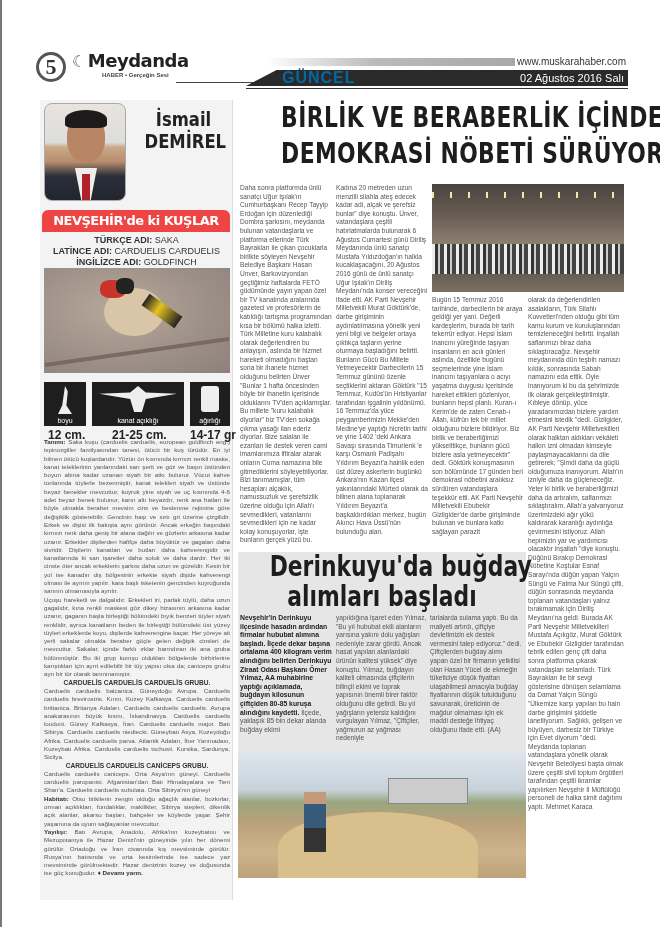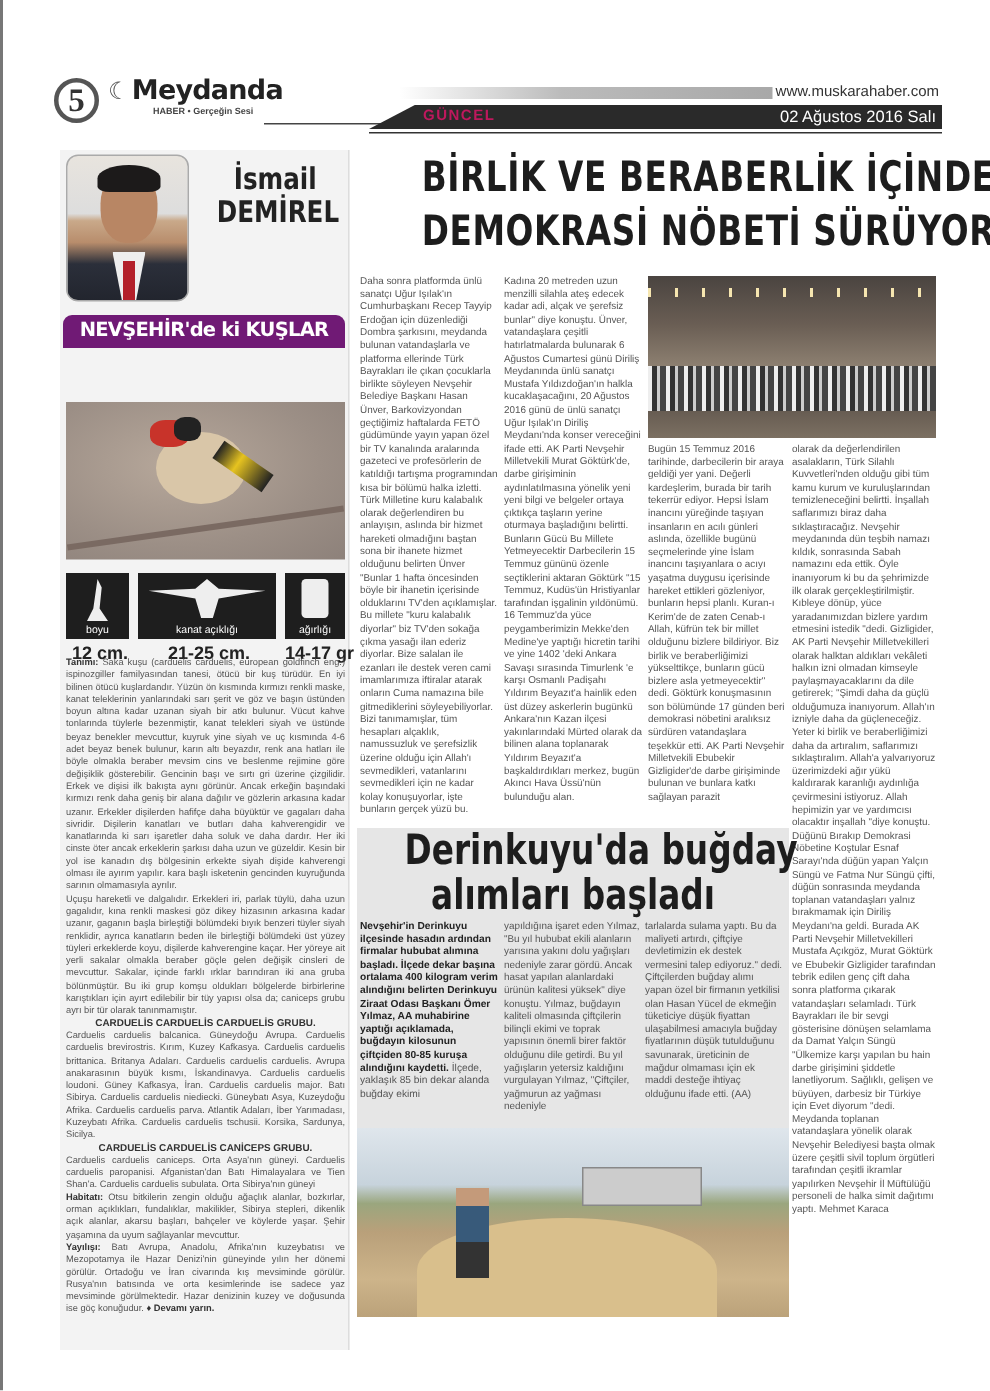--- a/index.html
+++ b/index.html
@@ -9,33 +9,33 @@
 
 .hdr{position:absolute;left:36px;top:48px;width:592px;height:44px}
 .pagenum{position:absolute;left:0;top:4px;width:30px;height:30px;border-radius:50%;border:3px solid #555;background:#fff;font-family:"Liberation Serif",serif;font-size:22px;font-weight:bold;text-align:center;line-height:24px;color:#333}
 .logo{position:absolute;left:36px;top:2px;font-family:"DejaVu Sans",sans-serif;font-weight:bold;font-size:18px;color:#222;letter-spacing:-0.5px}
 .logo .swirl{font-size:16px;color:#555;margin-right:2px}
 .logo-sub{position:absolute;left:66px;top:24px;font-size:6px;color:#444;font-weight:bold}
 .logo-line{position:absolute;left:140px;top:34px;width:110px;height:1px;background:#444}
 .hdr-band{position:absolute;left:230px;top:10px;width:362px;height:8px;background:linear-gradient(90deg,#fff,#bbb 30%,#999)}
 .url{position:absolute;right:0;top:8px;font-size:10px;color:#333;background:#fff;padding:0 2px}
 .section-bar{position:absolute;left:210px;top:22px;width:382px;height:16px;background:#2a2a2a;clip-path:polygon(8% 0,100% 0,100% 100%,0 100%)}
-.section-label{position:absolute;left:246px;top:22px;color:#be185d;font-weight:bold;font-size:10px;letter-spacing:1px;line-height:16px}
+.section-label{position:absolute;left:246px;top:22px;color:#0369a1;font-weight:bold;font-size:16px;letter-spacing:1px;line-height:16px}
 .date{position:absolute;right:4px;top:22px;color:#fff;font-size:11px;line-height:16px}
 .hdr-rule{position:absolute;left:210px;top:40px;width:382px;height:1px;background:#333}
 
 .lcol{position:absolute;left:40px;top:100px;width:193px;height:800px;background:#f3f3f3;border-right:1px solid #ddd}
 .author-photo{position:absolute;left:4px;top:3px;width:82px;height:98px;border-radius:8px;background:linear-gradient(180deg,#e8e4de 0%,#ddd 40%,#c9a98a 45%,#b88d6c 60%,#2b2f3a 75%,#22252e 100%);overflow:hidden;border:1px solid #aaa}
 .author-photo .head{position:absolute;left:22px;top:10px;width:38px;height:48px;border-radius:45%;background:#b88664}
 .author-photo .hair{position:absolute;left:20px;top:6px;width:42px;height:18px;border-radius:50% 50% 20% 20%;background:#1c1a1a}
 .author-photo .shirt{position:absolute;left:30px;top:64px;width:22px;height:34px;background:#eee;clip-path:polygon(0 0,100% 0,70% 100%,30% 100%)}
 .author-photo .tie{position:absolute;left:37px;top:70px;width:8px;height:28px;background:#b3202a}
 .author-name{position:absolute;left:96px;top:8px;width:95px;text-align:center;font-family:"DejaVu Sans",sans-serif;font-weight:bold;font-size:20px;line-height:22px;color:#222;transform:scaleX(0.82)}
 .author-role{position:absolute;left:96px;top:56px;width:95px;text-align:center;font-size:11px;font-weight:bold;color:#333;line-height:14px}
-.series-bar{position:absolute;left:2px;top:110px;width:188px;height:22px;background:#701a75;border-radius:6px 6px 0 0;color:#fff;font-family:"DejaVu Sans",sans-serif;font-weight:bold;font-size:13px;line-height:22px;text-align:center;letter-spacing:-0.5px}
+.series-bar{position:absolute;left:2px;top:110px;width:188px;height:22px;background:#ef4444;border-radius:6px 6px 0 0;color:#fff;font-family:"DejaVu Sans",sans-serif;font-weight:bold;font-size:13px;line-height:22px;text-align:center;letter-spacing:-0.5px}
 .names{position:absolute;left:0;top:135px;width:193px;text-align:center;font-size:9px;line-height:11px;color:#333}
 .names b{font-weight:bold}
 .bird{position:absolute;left:4px;top:168px;width:186px;height:105px;background:radial-gradient(ellipse at 40% 40%,#b7a89b 0%,#9c8f86 60%,#8d817a 100%);overflow:hidden}
 .bird .body{position:absolute;left:60px;top:20px;width:60px;height:48px;border-radius:50%;background:#d9c6a8}
 .bird .face{position:absolute;left:56px;top:12px;width:26px;height:18px;border-radius:40%;background:#c8332a}
 .bird .cap{position:absolute;left:72px;top:10px;width:18px;height:16px;border-radius:40%;background:#222}
 .bird .wing{position:absolute;left:98px;top:36px;width:40px;height:14px;background:linear-gradient(90deg,#222,#e6c320 40%,#222);transform:rotate(35deg)}
 .bird .branch{position:absolute;left:0;top:82px;width:186px;height:4px;background:#7a6a62;transform:rotate(-8deg)}
 .stats{position:absolute;left:4px;top:282px;width:214px;height:60px}
 .stat-box{position:absolute;top:0;height:44px;background:#1e1e1e;color:#fff;font-size:7px;text-align:center}
@@ -98,20 +98,25 @@
       <div class="head"></div>
       <div class="hair"></div>
       <div class="shirt"></div>
       <div class="tie"></div>
     </div>
     <div class="author-name">
       <div>İsmail</div>
       <div>DEMİREL</div>
     </div>
     <div class="series-bar">NEVŞEHİR'de ki KUŞLAR</div>
+    <div class="names">
+      <div><b>TÜRKÇE ADI:</b> <span>SAKA</span></div>
+      <div><b>LATİNCE ADI:</b> <span>CARDUELIS CARDUELIS</span></div>
+      <div><b>İNGİLİZCE ADI:</b> <span>GOLDFINCH</span></div>
+    </div>
     <div class="bird">
       <div class="branch"></div>
       <div class="body"></div>
       <div class="wing"></div>
       <div class="face"></div>
       <div class="cap"></div>
     </div>
     <div class="stats">
       <div class="stat-box sb1">
           <div class="shape"></div>

